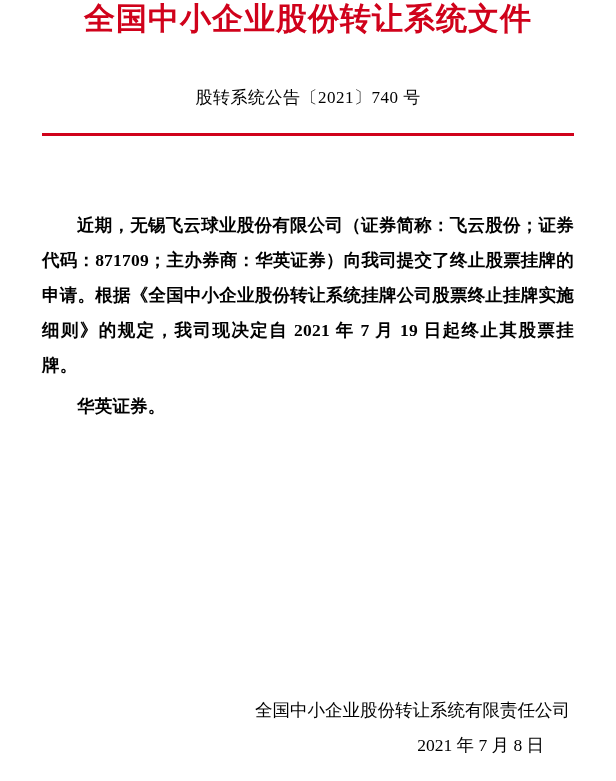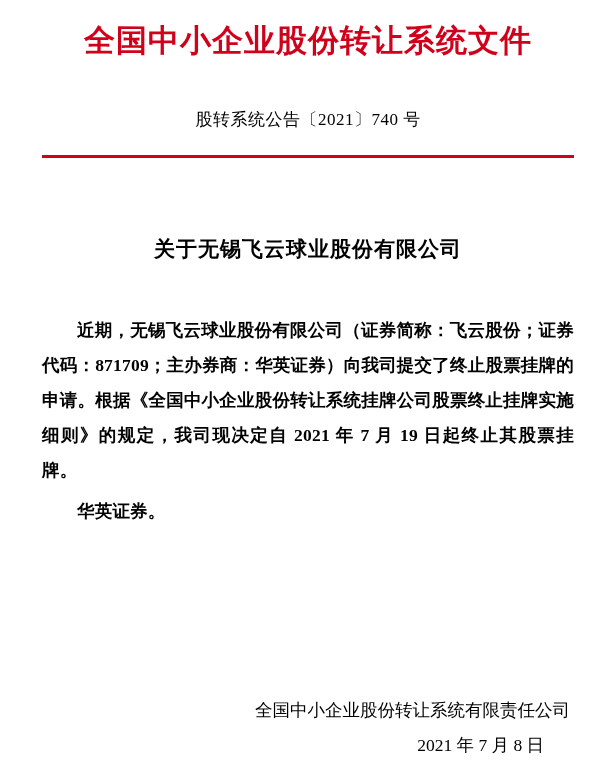--- a/index.html
+++ b/index.html
@@ -21,21 +21,20 @@
     box-sizing: border-box;
     padding: 0 42px;
   }
   .doc-header {
     text-align: center;
     color: #d0021b;
     font-weight: bold;
     font-size: 31px;
     letter-spacing: 1px;
     line-height: 1.2;
-    padding-top: 22px;
     white-space: nowrap;
   }
   .doc-number {
     text-align: center;
     font-size: 17px;
     margin-top: 49px;
     letter-spacing: 0.5px;
   }
   .red-rule {
     margin-top: 24px;
@@ -88,21 +87,20 @@
 
 <div class="page">
 
   <div class="doc-header">全国中小企业股份转让系统文件</div>
 
   <div class="doc-number">股转系统公告〔2021〕740 号</div>
 
   <div class="red-rule"></div>
 
   <div class="title">
-    <div>关于无锡飞云球业股份有限公司</div>
   </div>
 
   <div class="body-text">
     <p>近期，无锡飞云球业股份有限公司（证券简称：飞云股份；证券代码：871709；主办券商：华英证券）向我司提交了终止股票挂牌的申请。根据《全国中小企业股份转让系统挂牌公司股票终止挂牌实施细则》的规定，我司现决定自 2021 年 7 月 19 日起终止其股票挂牌。</p>
     <p>华英证券。</p>
   </div>
 
   <div class="signature">
     <div class="sig-org">全国中小企业股份转让系统有限责任公司</div>
     <div class="sig-date">2021 年 7 月 8 日</div>

